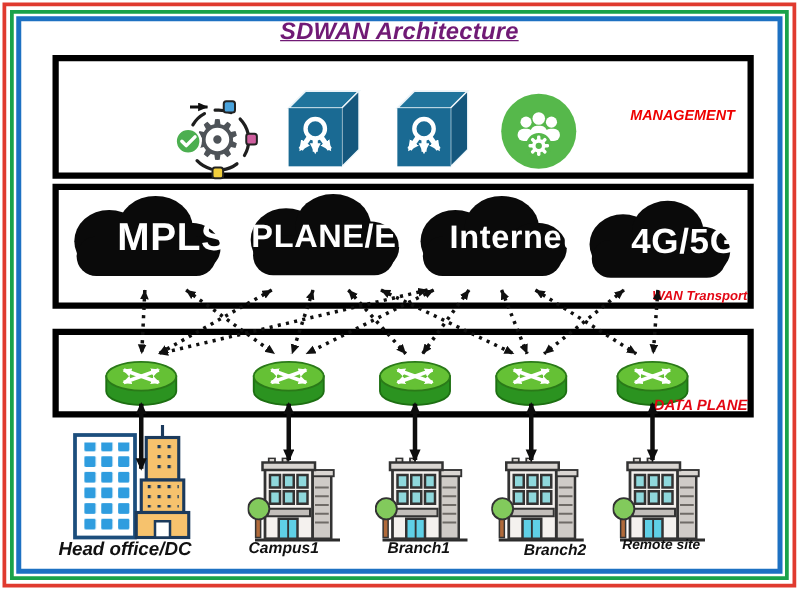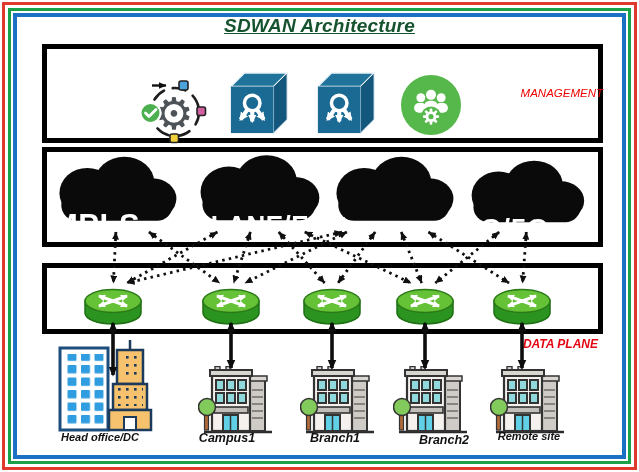--- a/index.html
+++ b/index.html
@@ -5,43 +5,43 @@
   html,body{margin:0;padding:0;background:#fff;}
   .stage{position:relative;width:639px;height:472px;background:#fff;overflow:hidden;
          font-family:"Liberation Sans",sans-serif;}
   
   .frame{position:absolute;pointer-events:none;}
   .frame.red{inset:2px;border:3px solid #e03a2f;}
   .frame.green{inset:8px;border:3px solid #1aa24a;}
   .frame.blue{inset:13px;border:4px solid #1d71c2;}
 
   .title{position:absolute;left:0;top:15px;width:100%;text-align:center;
-         font-size:19px;font-weight:bold;font-style:italic;color:#14532d;
+         font-size:19px;font-weight:bold;font-style:italic;color:#701a75;
          text-decoration:underline;letter-spacing:.2px;}
 
   .plane-box{position:absolute;left:42px;width:561px;border:5px solid #000;
              box-sizing:border-box;background:#fff;}
   .box-mgmt{top:44px;height:99px;}
   .box-wan{top:147px;height:100px;}
   .box-data{top:263px;height:71px;}
 
   .icon-abs{position:absolute;}
-  .mgmt-label{position:absolute;left:489px;top:85px;width:114px;text-align:right;
-              color:#ee0000;font-weight:normal;font-style:italic;font-size:11.5px;
+  .mgmt-label{position:absolute;left:489px;top:85px;width:114px;text-align:center;
+              color:#ee0000;font-weight:bold;font-style:italic;font-size:11.5px;
               line-height:17.5px;}
 
   .cloud{position:absolute;}
   .cloud svg{position:absolute;inset:0;width:100%;height:100%;}
   .cloud-label{position:absolute;left:0;right:0;top:46%;transform:translateY(-50%);
-               text-align:left;color:#fff;font-weight:600;letter-spacing:.5px;margin-top:36px;}
+               text-align:right;color:#fff;font-weight:600;letter-spacing:.5px;}
   .cl-0{font-size:31px;} .cl-1{font-size:26px;} .cl-2{font-size:26px;} .cl-3{font-size:28px;}
 
   .caption-red{position:absolute;color:#e30613;font-weight:bold;font-style:italic;}
   .wan-caption{left:42px;top:231px;width:556px;text-align:right;font-size:10.5px;}
-  .data-caption{left:42px;top:317px;width:556px;text-align:right;font-size:12px;margin-top:20px;}
+  .data-caption{left:42px;top:317px;width:556px;text-align:right;font-size:12px;}
 
   .site-label{position:absolute;text-align:center;color:#111;
               font-weight:bold;font-style:italic;font-size:12.5px;}
 
   #overlay{position:absolute;inset:0;width:639px;height:472px;pointer-events:none;}
   #overlay .dotted{stroke:#101010;stroke-width:2.8;stroke-dasharray:2.5 4.2;
                    marker-start:url(#ab);marker-end:url(#ab);}
   #overlay .solid{stroke:#0d0d0d;stroke-width:3.6;
                   marker-start:url(#ab2);marker-end:url(#ab2);}
 </style>
@@ -208,28 +208,29 @@
   <div class="cloud" style="left:193px;top:151px;width:132px;height:82px">
     <svg>
         <use href="#sym-cloud"></use>
       </svg>
     <span class="cloud-label cl-1">PLANE/EI</span>
   </div>
   <div class="cloud" style="left:329px;top:153px;width:130px;height:80px">
     <svg>
         <use href="#sym-cloud"></use>
       </svg>
-    <span class="cloud-label cl-2">Transport</span>
+    <span class="cloud-label cl-2">Internet</span>
   </div>
   <div class="cloud" style="left:464px;top:158px;width:126px;height:75px">
     <svg>
         <use href="#sym-cloud"></use>
       </svg>
     <span class="cloud-label cl-3">4G/5G</span>
   </div>
+  <div class="caption-red wan-caption">WAN Transport</div>
 
   <div class="plane-box box-data"></div>
   <svg class="icon-abs" style="left:81px;top:284px" width="64" height="44">
       <use href="#sym-router"></use>
     </svg>
   <svg class="icon-abs" style="left:199px;top:284px" width="64" height="44">
       <use href="#sym-router"></use>
     </svg>
   <svg class="icon-abs" style="left:300px;top:284px" width="64" height="44">
       <use href="#sym-router"></use>
@@ -251,21 +252,21 @@
   <svg class="icon-abs" style="left:300px;top:366px" width="78" height="68">
       <use href="#sym-site"></use>
     </svg>
   <svg class="icon-abs" style="left:393px;top:366px" width="78" height="68">
       <use href="#sym-site"></use>
     </svg>
   <svg class="icon-abs" style="left:490px;top:366px" width="78" height="68">
       <use href="#sym-site"></use>
     </svg>
 
-  <div class="site-label" style="left:40px;top:431px;width:120px;font-size:11px">Head office/DC</div>
+  <div class="site-label" style="left:40px;top:431px;width:120px;font-size:15px">Head office/DC</div>
   <div class="site-label" style="left:187px;top:431px;width:80px">Campus1</div>
   <div class="site-label" style="left:295px;top:431px;width:80px">Branch1</div>
   <div class="site-label" style="left:404px;top:433px;width:80px">Branch2</div>
   <div class="site-label" style="left:487px;top:430px;width:84px;font-size:11px">Remote site</div>
 
   <svg id="overlay">
       <line x1="115.88" y1="232" x2="113.4" y2="283" class="dotted"></line>
       <line x1="148.92000000000002" y1="232" x2="219.6" y2="283" class="dotted"></line>
       <line x1="217.4" y1="232" x2="127" y2="283" class="dotted"></line>
       <line x1="250.44" y1="232" x2="233.7" y2="283" class="dotted"></line>

